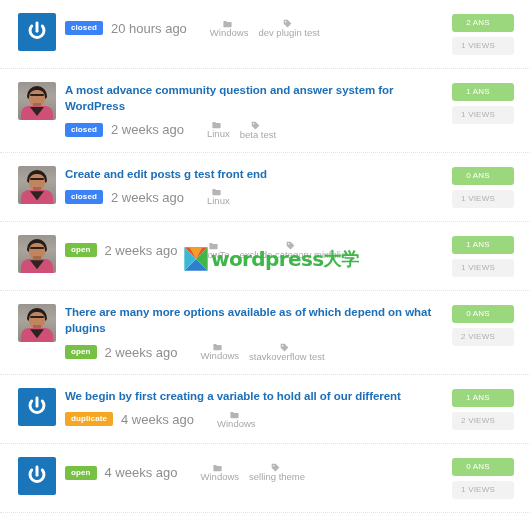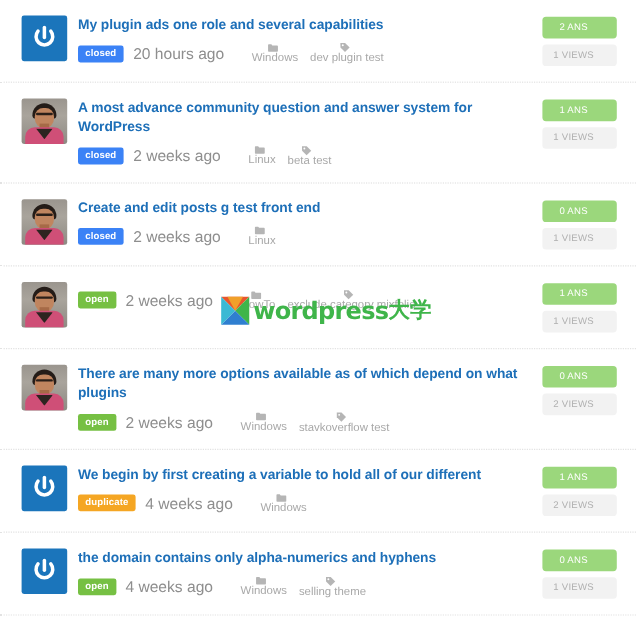--- a/index.html
+++ b/index.html
@@ -197,21 +197,20 @@
 <div id="app">
   <ul class="q-list" id="q-list">
       <li class="q-item">
         <div class="avatar-wrap mystery">
           <svg class="mystery-glyph" viewBox="0 0 24 24" aria-hidden="true">
             <path d="M12 2.2 C12 2.2 12 2.2 12 2.2 L12 11.2" stroke="#ffffff" stroke-width="3.2" stroke-linecap="round" fill="none"></path>
             <path d="M6.2 5.4 A7.6 7.6 0 1 0 17.8 5.4" stroke="#ffffff" stroke-width="3.2" stroke-linecap="round" fill="none"></path>
           </svg>
         </div>
         <div class="q-body">
-          <a class="q-title" href="#">My plugin ads one role and several capabilities</a>
           <div class="q-meta">
             <span class="status-badge status-closed">closed</span>
             <span class="meta-time">20 hours ago</span>
             <span class="meta-chip">
               <span class="mi">
                 <svg width="9" height="8" viewBox="0 0 14 12" aria-hidden="true">
                   <path d="M0.6 2.2a1 1 0 0 1 1-1h3.3l1.2 1.5h6.3a1 1 0 0 1 1 1v6.2a1 1 0 0 1-1 1H1.6a1 1 0 0 1-1-1z" fill="#b5b5b5"></path>
                 </svg>
               </span>
               <span class="mtxt">Windows</span>
@@ -402,21 +401,20 @@
         </div>
       </li>
       <li class="q-item">
         <div class="avatar-wrap mystery">
           <svg class="mystery-glyph" viewBox="0 0 24 24" aria-hidden="true">
             <path d="M12 2.2 C12 2.2 12 2.2 12 2.2 L12 11.2" stroke="#ffffff" stroke-width="3.2" stroke-linecap="round" fill="none"></path>
             <path d="M6.2 5.4 A7.6 7.6 0 1 0 17.8 5.4" stroke="#ffffff" stroke-width="3.2" stroke-linecap="round" fill="none"></path>
           </svg>
         </div>
         <div class="q-body">
-          <a class="q-title" href="#">the domain contains only alpha-numerics and hyphens</a>
           <div class="q-meta">
             <span class="status-badge status-open">open</span>
             <span class="meta-time">4 weeks ago</span>
             <span class="meta-chip">
               <span class="mi">
                 <svg width="9" height="8" viewBox="0 0 14 12" aria-hidden="true">
                   <path d="M0.6 2.2a1 1 0 0 1 1-1h3.3l1.2 1.5h6.3a1 1 0 0 1 1 1v6.2a1 1 0 0 1-1 1H1.6a1 1 0 0 1-1-1z" fill="#b5b5b5"></path>
                 </svg>
               </span>
               <span class="mtxt">Windows</span>

